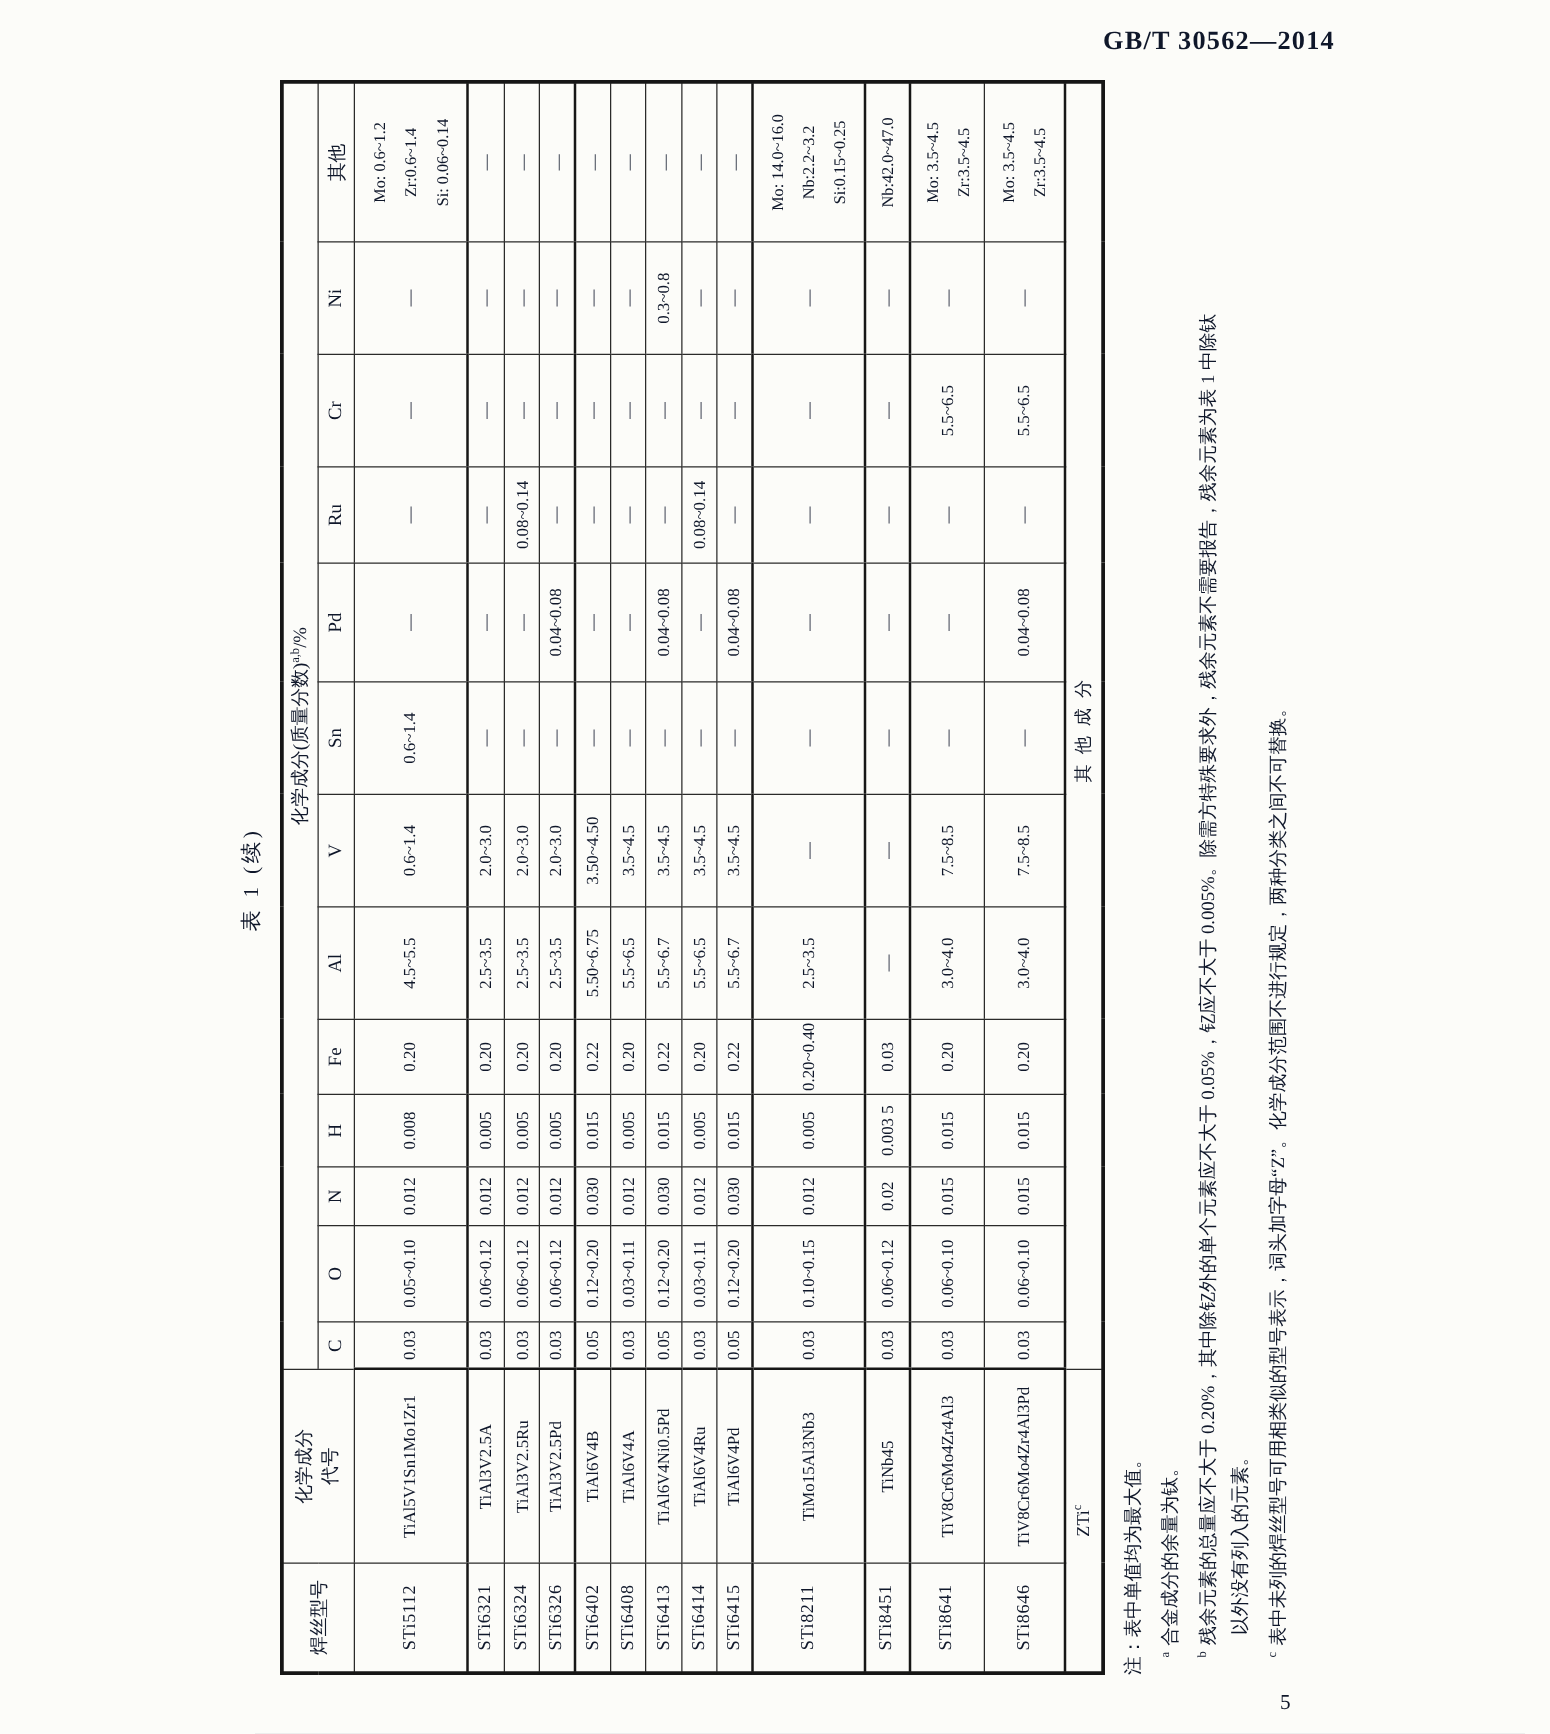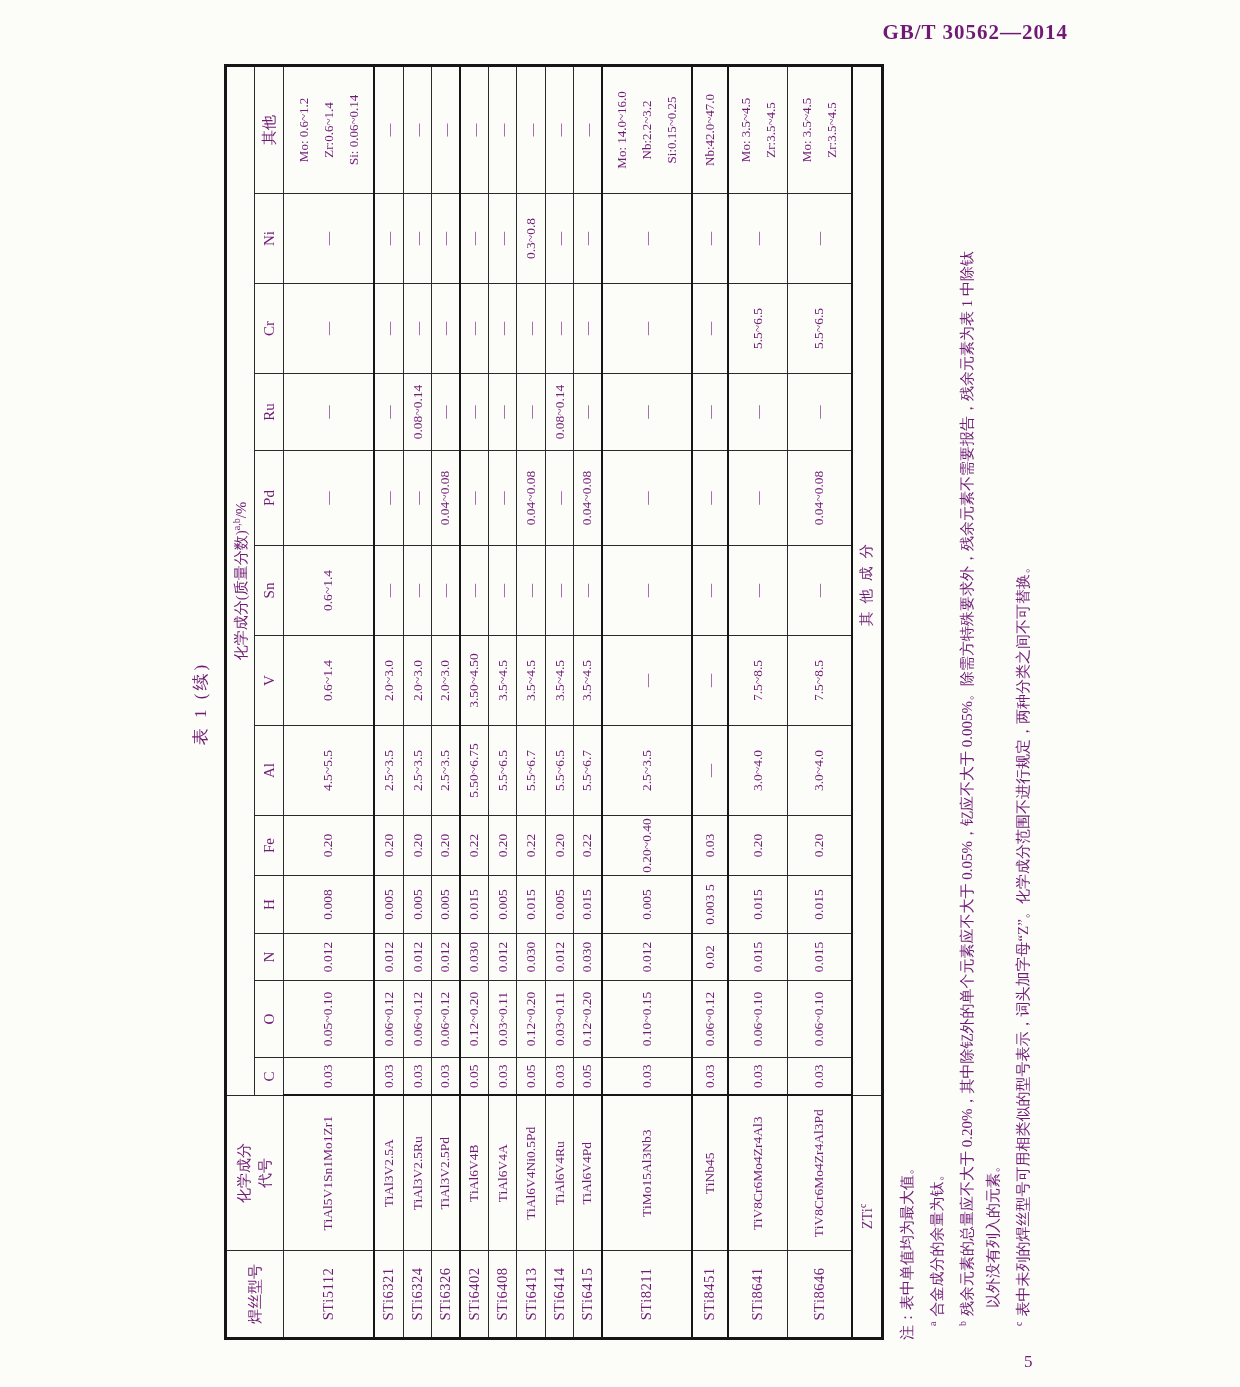--- a/index.html
+++ b/index.html
@@ -1,17 +1,17 @@
 <!DOCTYPE html>
 <html><head>
 <meta charset="utf-8">
 <style>
   html,body{margin:0;padding:0;background:#d9d9d9;}
   .page{position:relative;width:1240px;height:1387px;background:#fcfcf9;overflow:hidden;
-        font-family:"Liberation Serif","DejaVu Serif",serif;color:#701a75;}
+        font-family:"Liberation Serif","DejaVu Serif",serif;color:#0f172a;}
   .doc-header{position:absolute;top:20px;right:172px;font-size:21px;font-weight:bold;letter-spacing:1px;}
   .page-number{position:absolute;top:1352px;left:1024px;font-size:17px;}
 
   
   .rot-wrap{position:absolute;left:185px;top:50px;width:880px;height:1290px;}
   .rot-inner{position:absolute;left:0;top:0;width:1290px;height:880px;
              transform-origin:0 0;transform:rotate(-90deg) translateX(-1290px);}
 
   .table-title{width:1273px;text-align:center;font-size:17px;margin:4px 0 12px;letter-spacing:3px;}
 

